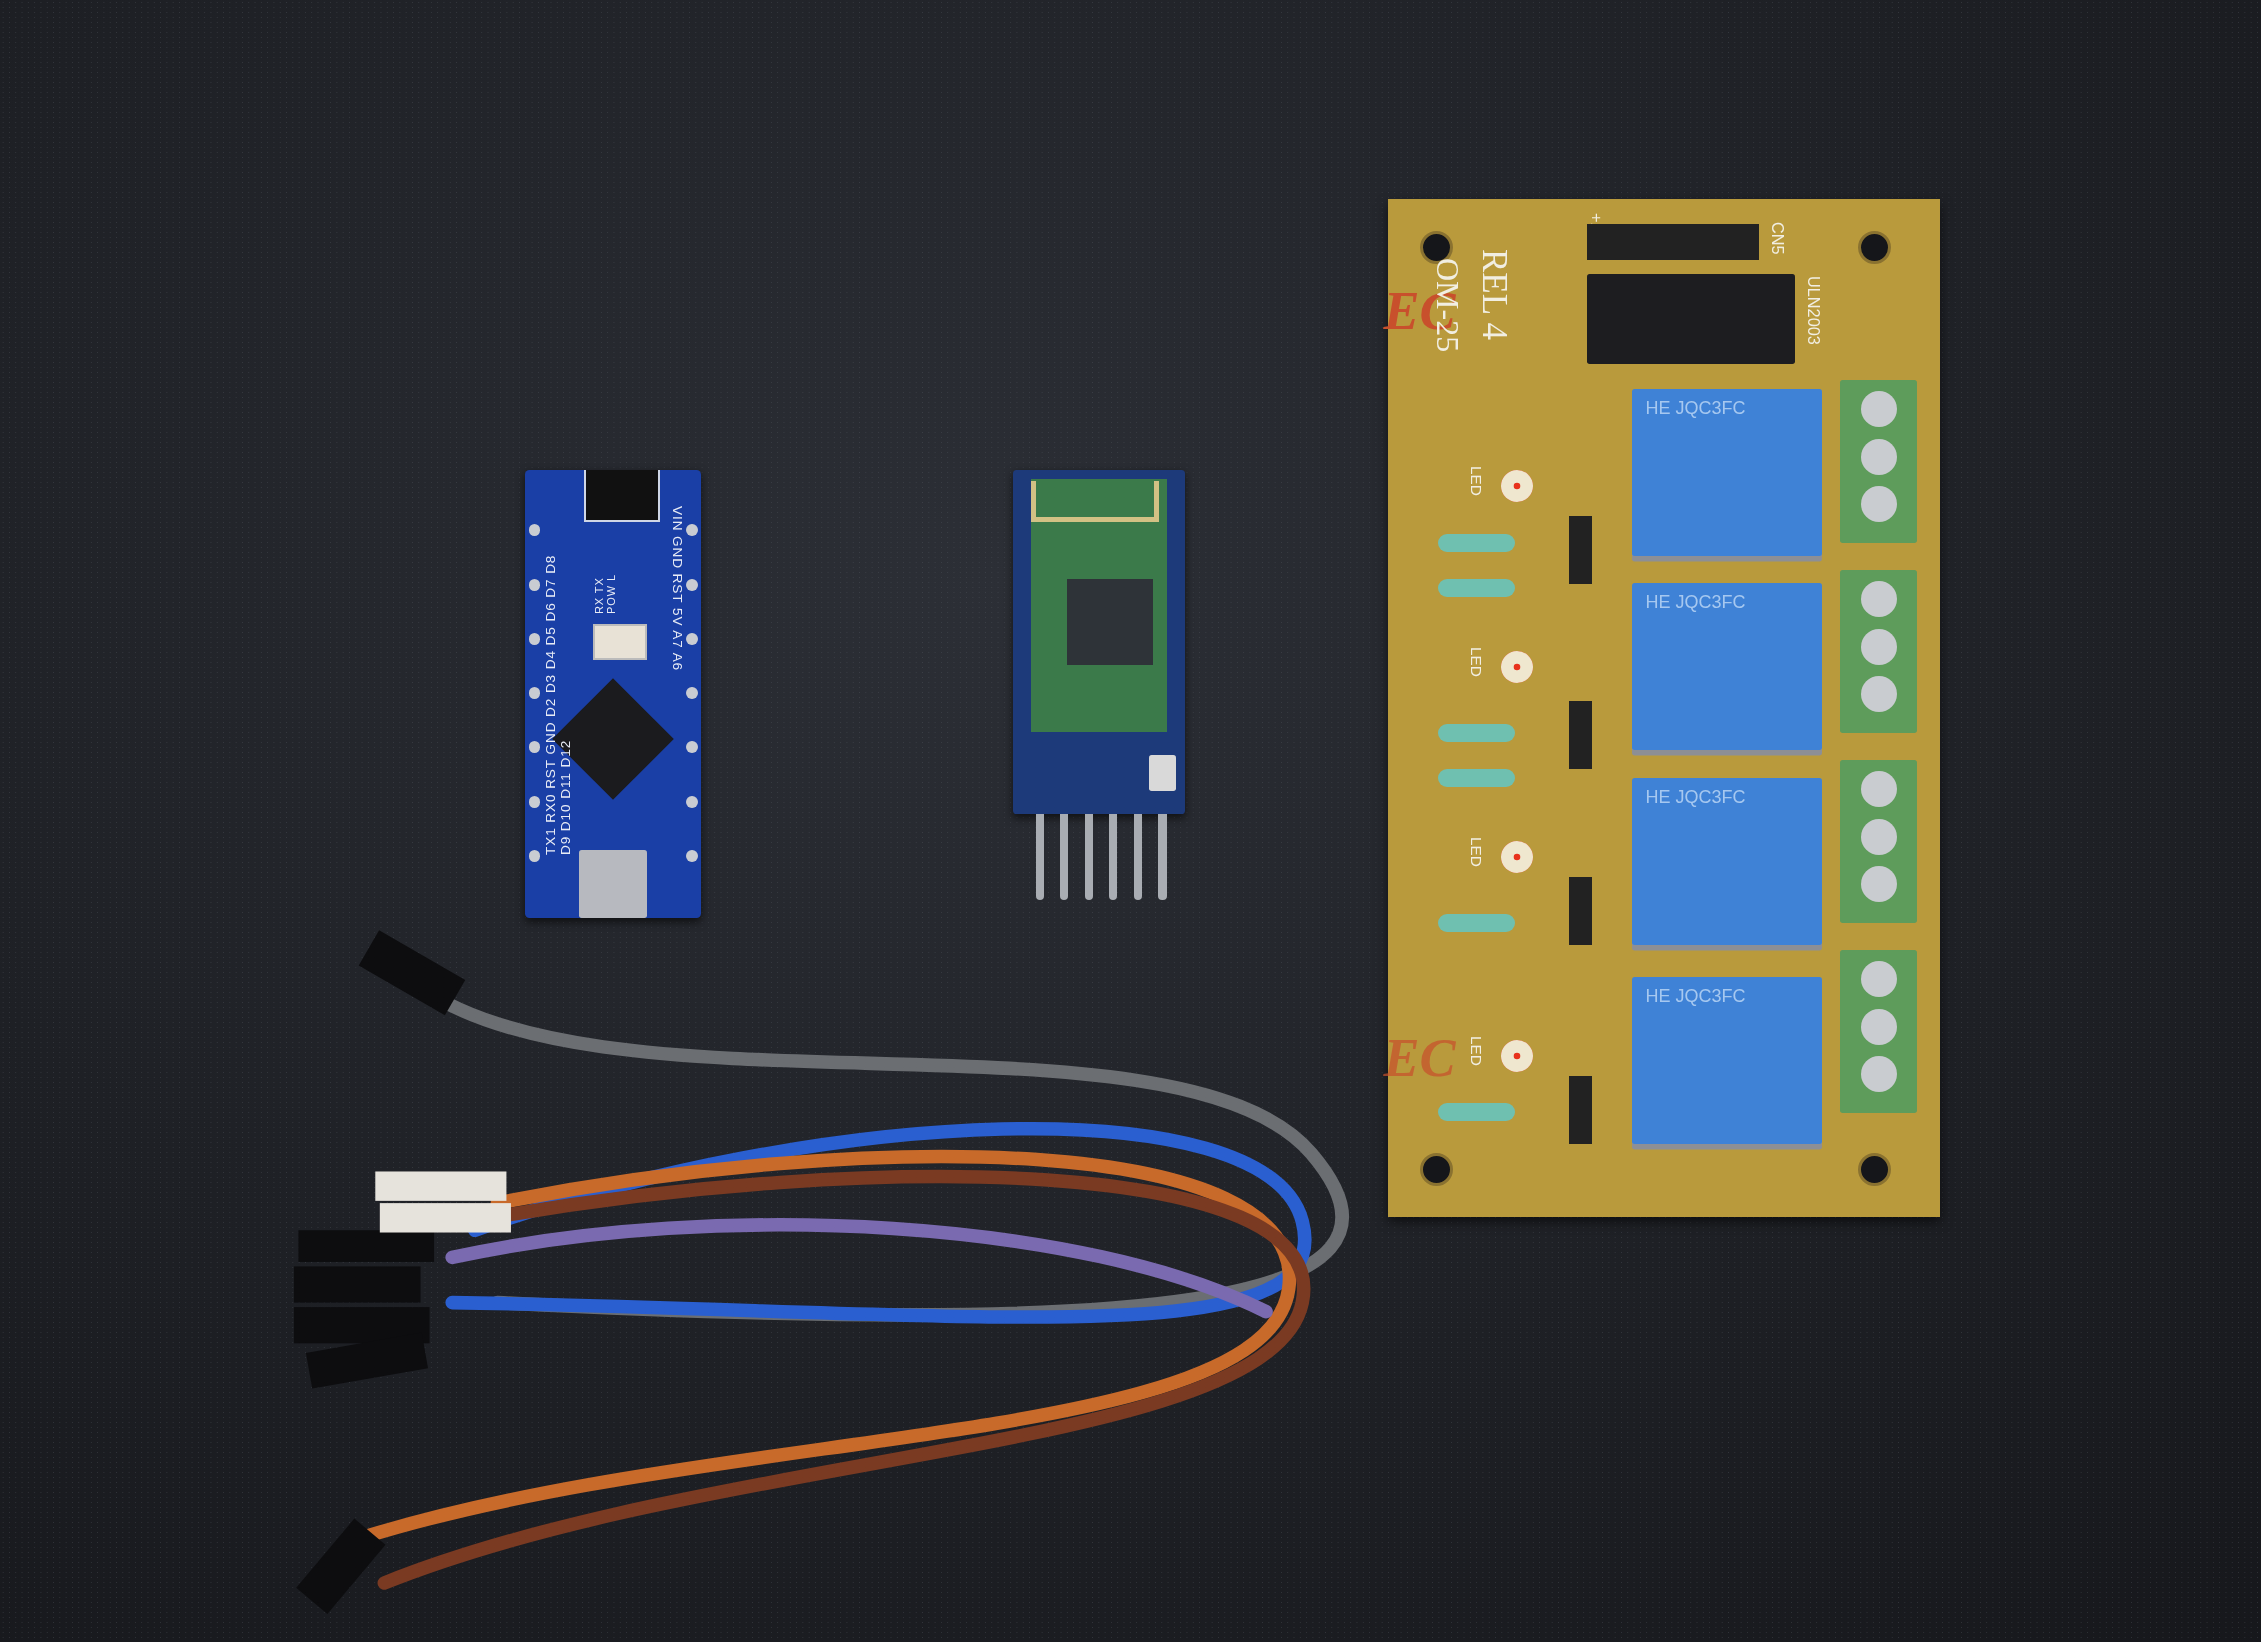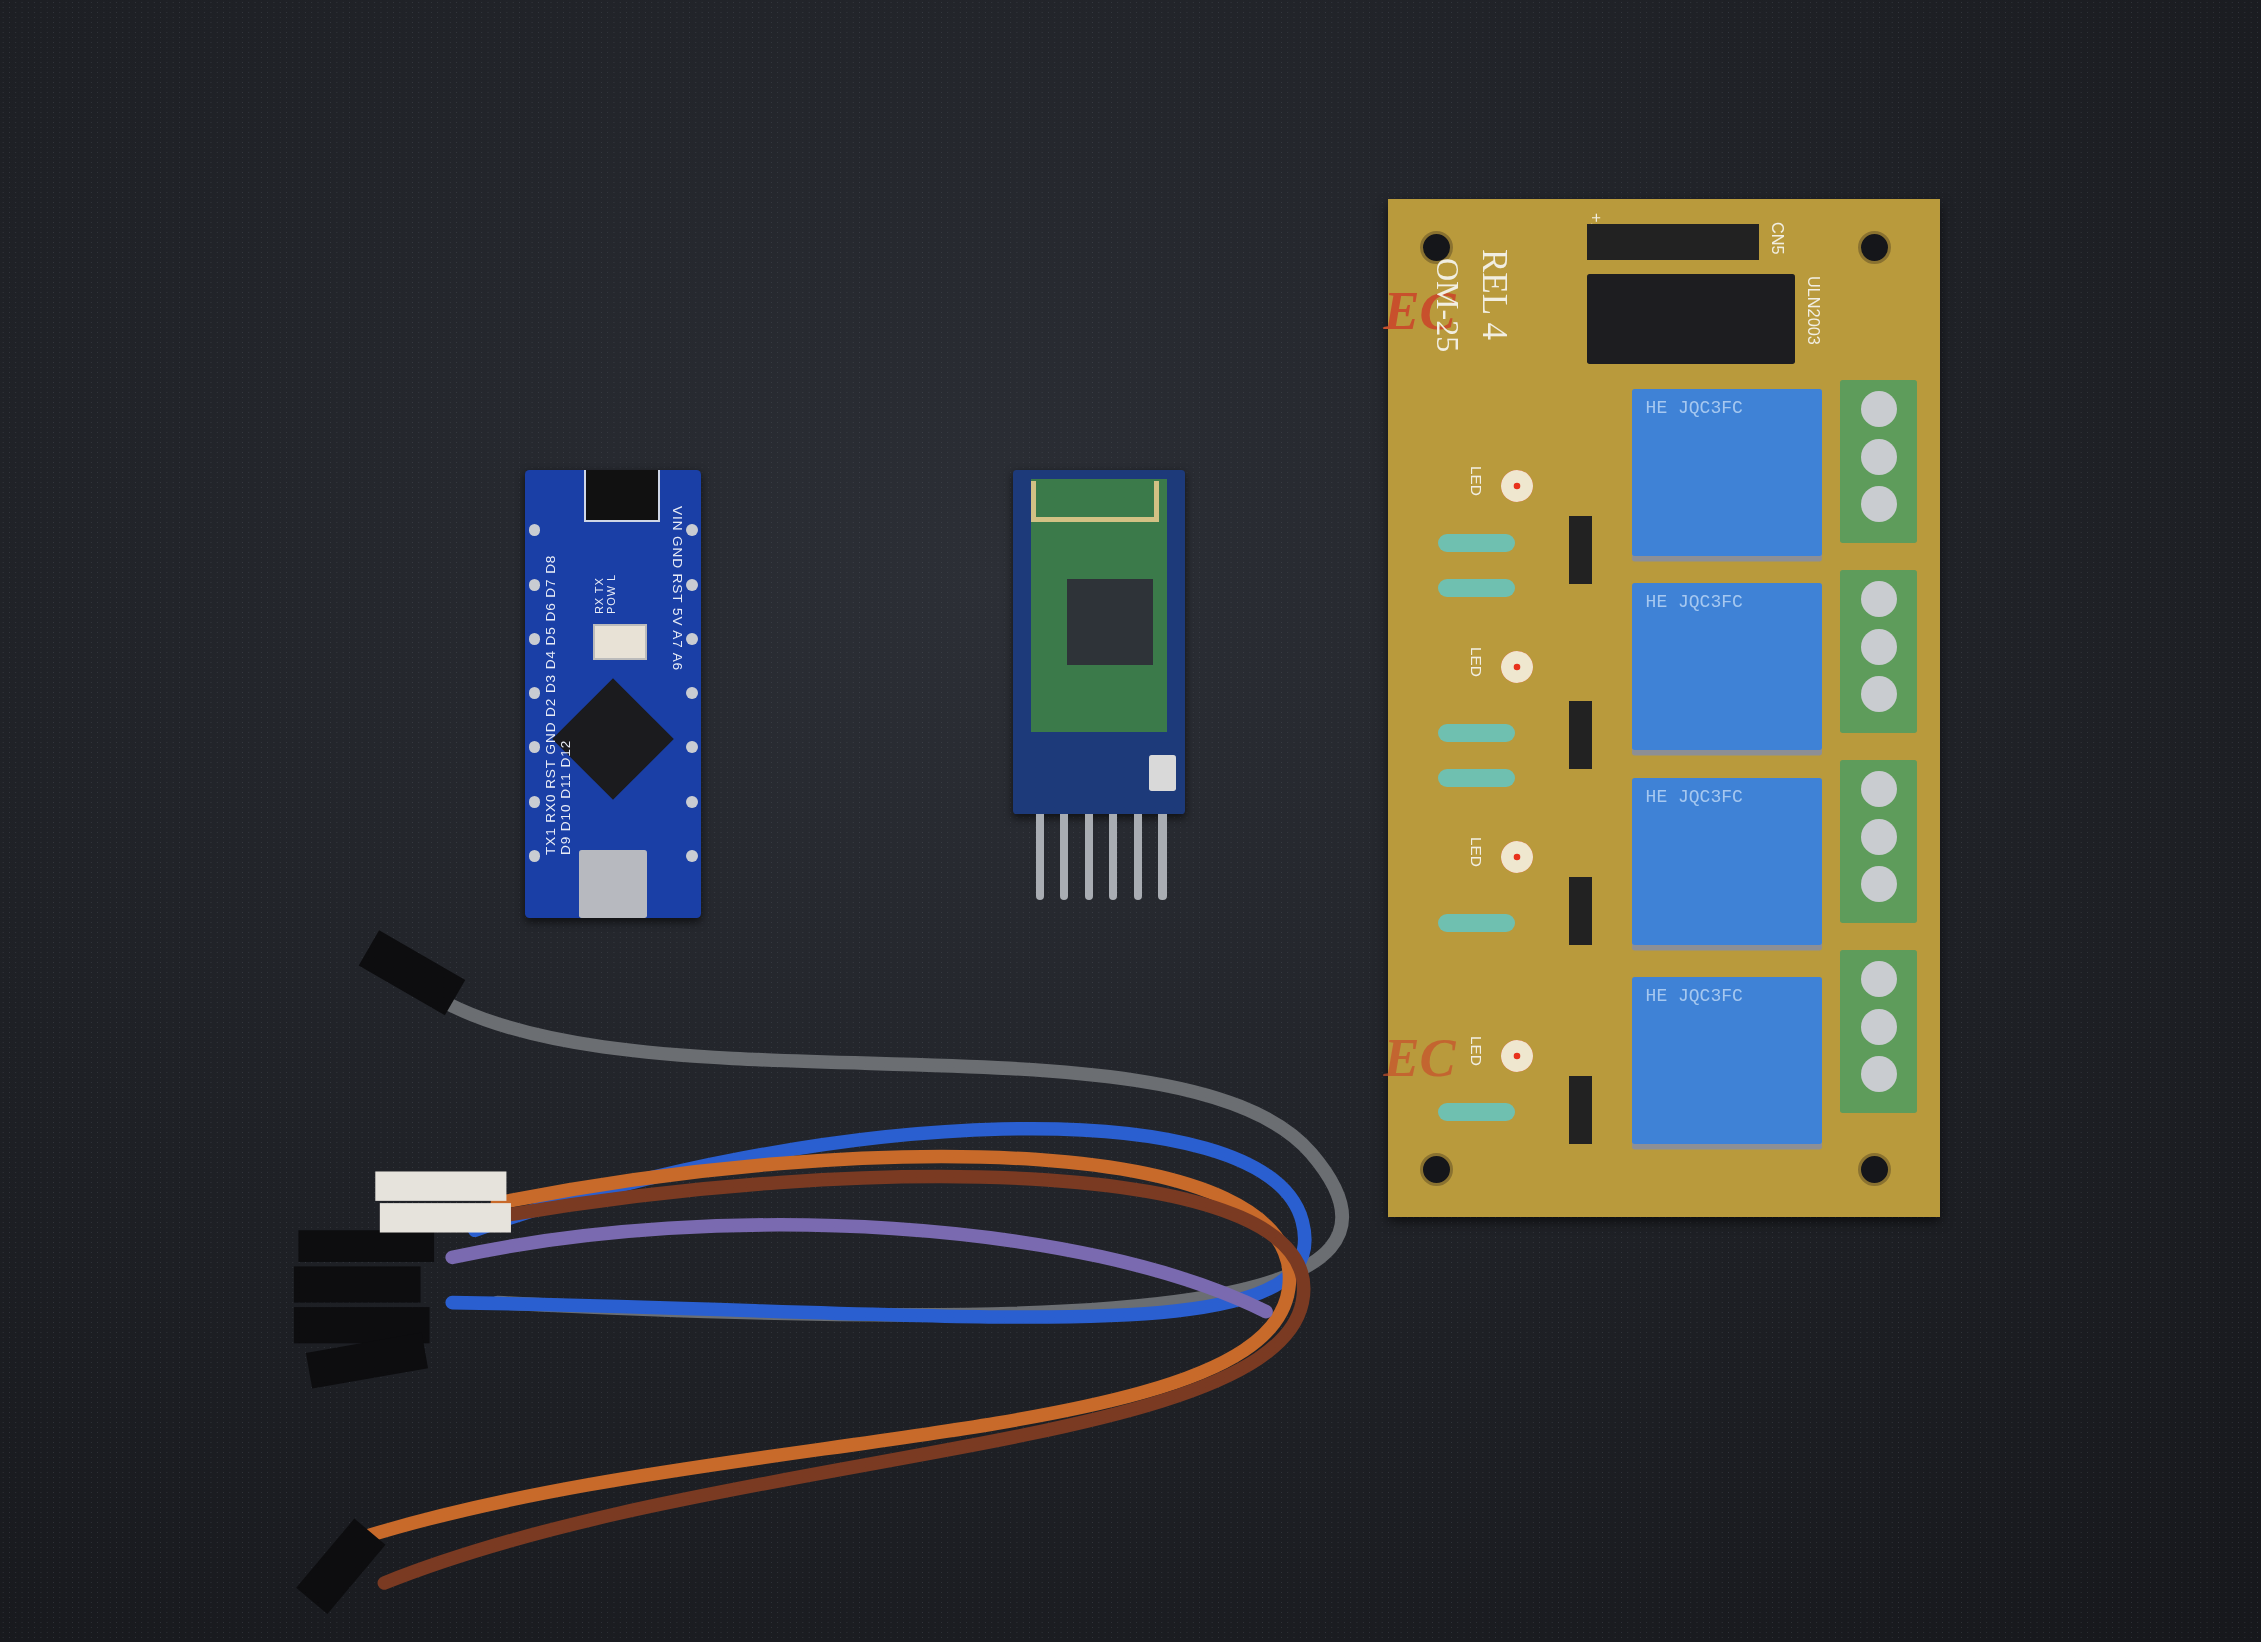--- a/index.html
+++ b/index.html
@@ -32,21 +32,21 @@
     .relay{position:absolute;left:1388px;top:199px;width:552px;height:1018px;background:#b99a3c;box-shadow:0 4.5px 11px rgba(0,0,0,.6);}
     .relay .hole{position:absolute;width:27px;height:27px;border-radius:50%;background:#15161a;border:3.6px solid #8a7230;}
     .relay .title{position:absolute;left:86px;top:50px;color:#f1eee2;font-size:35px;writing-mode:vertical-rl;}
     .relay .model{position:absolute;left:41px;top:59px;color:#f1eee2;font-size:32px;writing-mode:vertical-rl;}
     .relay .logo{position:absolute;left:-4.5px;top:81px;color:#c8502c;font-size:54px;font-weight:bold;font-style:italic;}
     .relay .logo2{position:absolute;left:-4.5px;top:828px;color:#c8502c;font-size:54px;font-weight:bold;font-style:italic;opacity:.7;}
     .relay .ic{position:absolute;left:199px;top:75px;width:208px;height:90px;background:#1d1d20;border-radius:2.7px;}
     .relay .cn{position:absolute;left:199px;top:25px;width:172px;height:36px;background:#222;}
     .relay .silk{position:absolute;color:#f1eee2;font-family:"Liberation Sans",sans-serif;font-size:16.3px;writing-mode:vertical-rl;}
     .relay .rel{position:absolute;left:244px;width:190px;height:167px;background:#3f82d6;border-radius:2.7px;box-shadow:0 5.4px 0 #8d8f95;}
-    .relay .rel .rt{position:absolute;left:13.6px;top:9px;color:#a6c8f0;font-family:Liberation Mono, monospace;font-size:18px;}
+    .relay .rel .rt{position:absolute;left:13.6px;top:9px;color:#a6c8f0;font-family:Liberation Sans, sans-serif;font-size:18px;}
     .relay .term{position:absolute;left:452px;width:77px;height:163px;background:#5e9c5b;border-radius:2.7px;}
     .relay .term i{display:block;width:36px;height:36px;margin:11.3px auto;border-radius:50%;background:#c9ccd0;}
     .relay .led{position:absolute;left:113px;width:32px;height:32px;border-radius:50%;background:#e8321c;box-shadow:0 0 0 9px rgba(0,0,0,0), 0 0 0 12.7px #efe7cf inset;}
     .relay .ledlbl{position:absolute;left:79px;color:#f1eee2;font-family:"Liberation Sans",sans-serif;font-size:15.4px;writing-mode:vertical-rl;}
     .relay .res{position:absolute;left:50px;width:77px;height:18px;background:#6fc0b0;border-radius:9px;}
     .relay .diode{position:absolute;left:181px;width:22.6px;height:68px;background:#222;}
 
     
     svg.wires{position:absolute;left:0;top:0;}
   </style>

